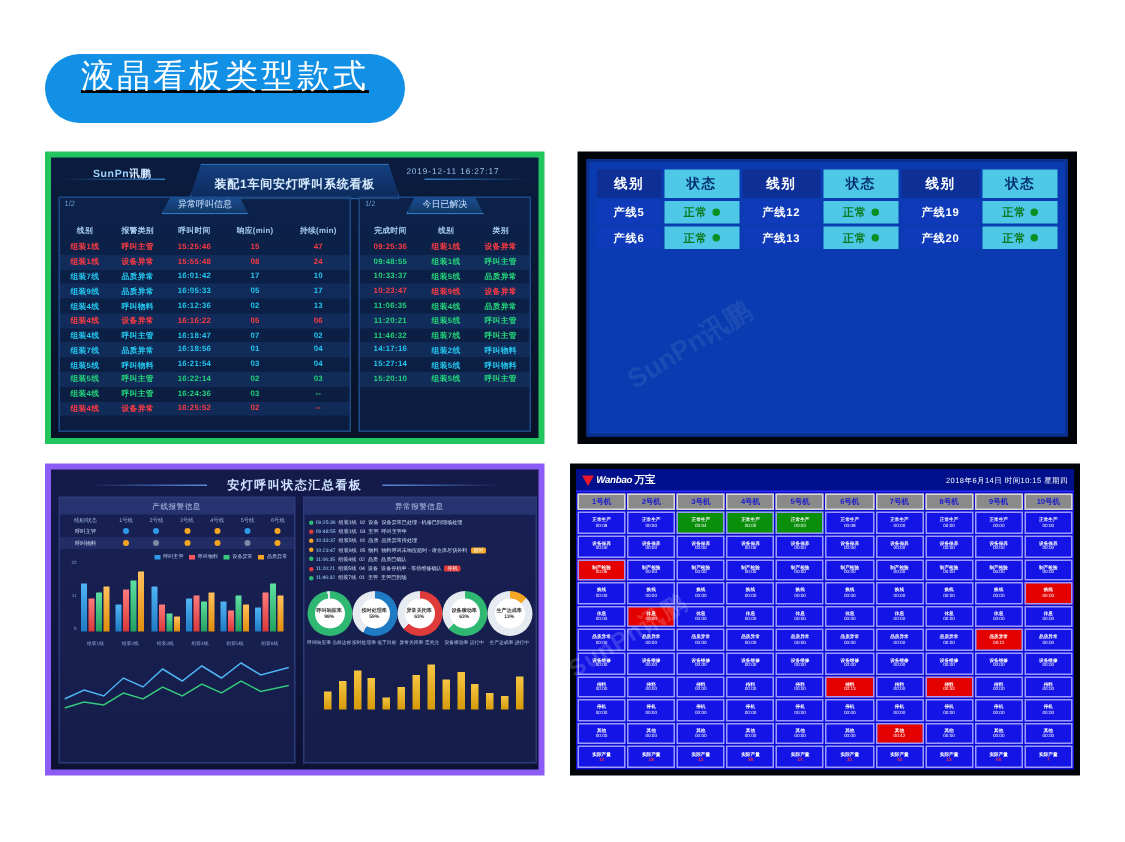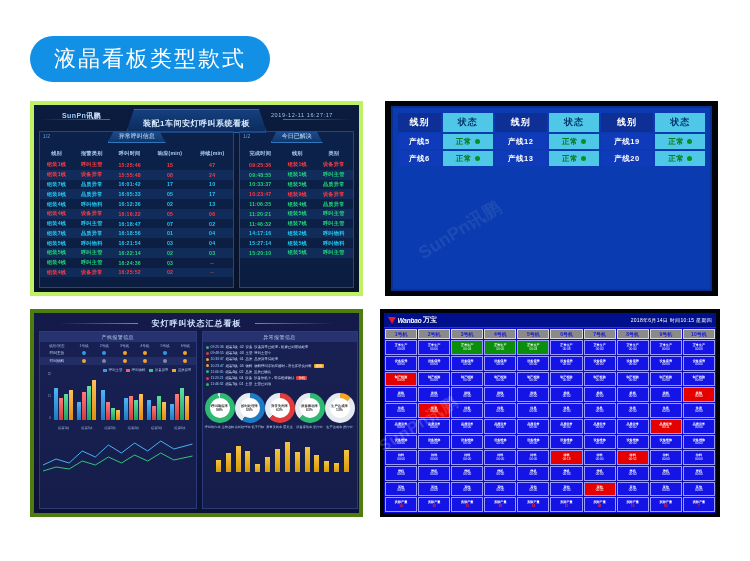--- a/index.html
+++ b/index.html
@@ -7,31 +7,31 @@
     width:750px; height:561px; background:#ffffff;
     font-family:"Liberation Sans", sans-serif;
     overflow:hidden; position:relative;
   }
 
   
   .title-banner{
     position:absolute; left:30px; top:36px;
     width:240px; height:46px;
     background:#1290e6; border-radius:23px;
-    display:flex; align-items:center; justify-content:center;
+    display:flex; justify-content:center;text-decoration:underline;
   }
   .title-banner span{
     color:#fff; font-size:22px; letter-spacing:2px; font-weight:400;
   }
 
   
   .panel{ position:absolute; overflow:hidden; }
-  #panel1{ left:30px; top:101px; width:333px; height:195px; background:#bef264; }
+  #panel1{ left:30px; top:101px; width:333px; height:195px; background:#22c55e; }
   #panel2{ left:385px; top:101px; width:333px; height:195px; background:#000308; }
-  #panel3{ left:30px; top:309px; width:333px; height:208px; background:#4d7c0f; }
+  #panel3{ left:30px; top:309px; width:333px; height:208px; background:#8b5cf6; }
   #panel4{ left:380px; top:309px; width:340px; height:208px; background:#000308; }
 
   
   .p1-inner{
     position:absolute; left:4px; top:4px; right:4px; bottom:4px;
     background:linear-gradient(180deg,#0b1c3f 0%,#0a1733 55%,#081228 100%);
   }
   .p1-head{ position:relative; height:26px; }
   .p1-logo{
     position:absolute; left:28px; top:6px;

